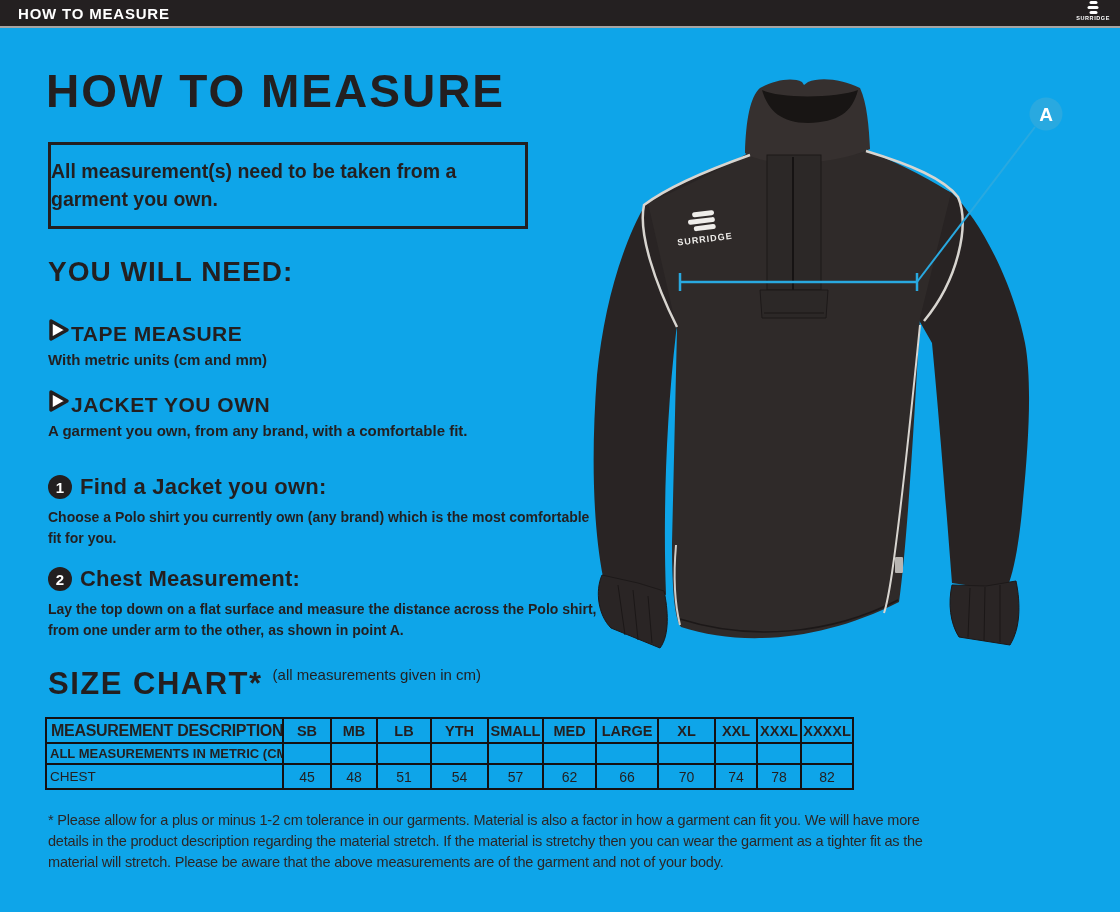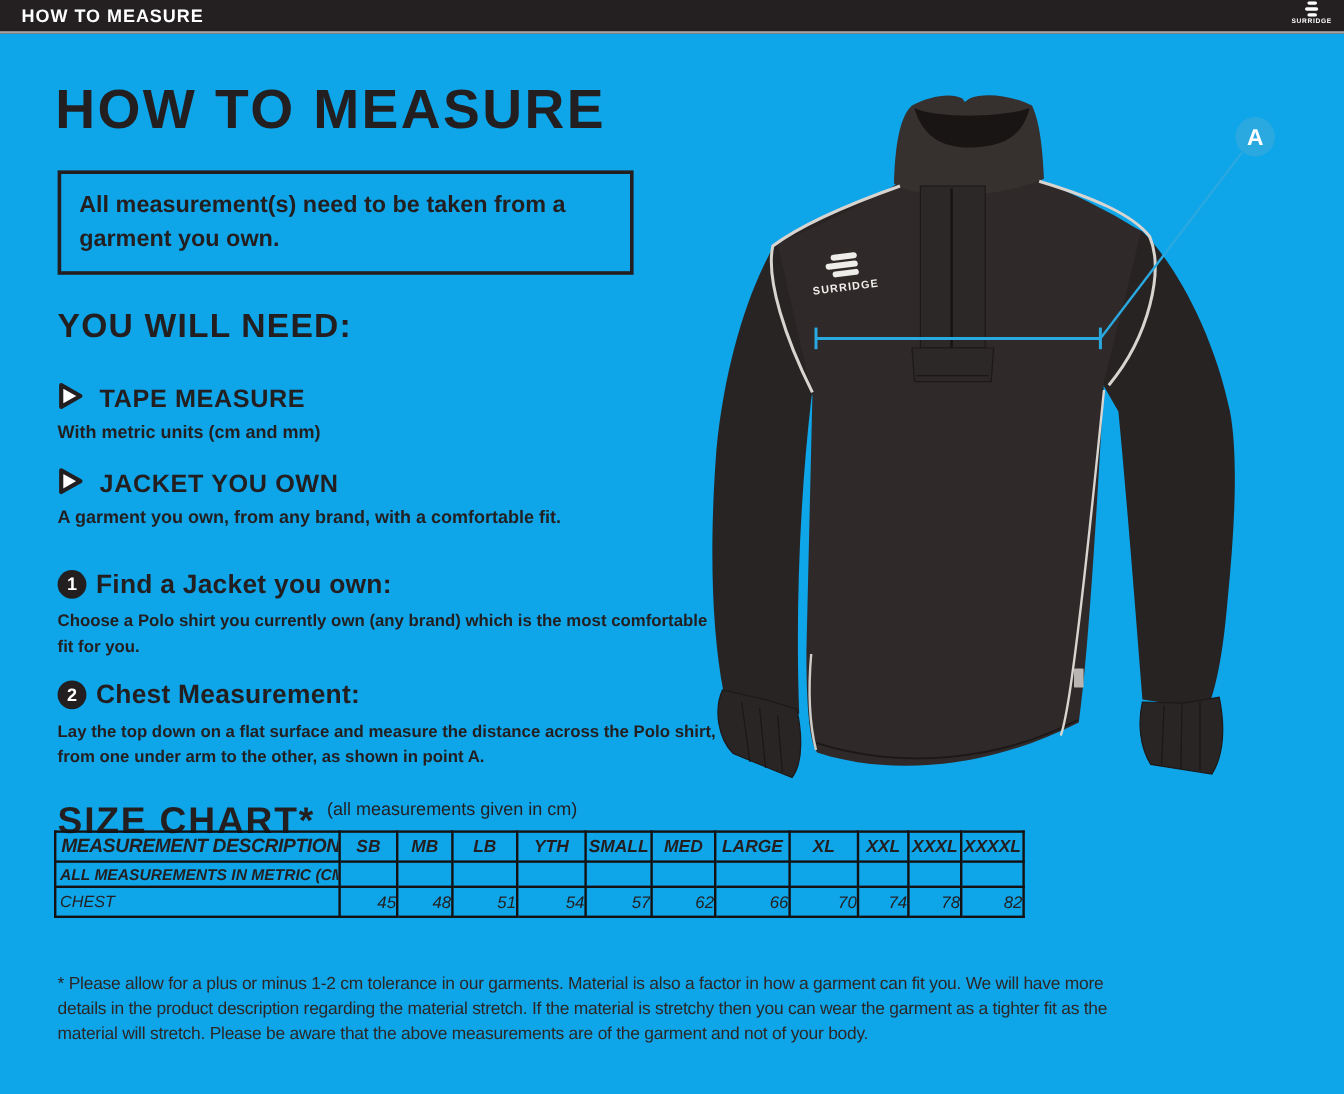--- a/index.html
+++ b/index.html
@@ -16,27 +16,27 @@
   .topbar-logo { position:absolute; right:10px; top:1px; display:flex;
     flex-direction:column; align-items:center; }
   .topbar-logo .glyph { line-height:0; }
   .topbar-logo .brand { color:#fff; font-size:5.5px; font-weight:bold;
     letter-spacing:.6px; margin-top:1px; }
 
   
   .h1 { position:absolute; left:46px; top:64px; font-size:46px; font-weight:bold;
     letter-spacing:2px; color:#231f20; }
   .notice { position:absolute; left:48px; top:142px; width:480px;
-    border:3px solid #231f20; padding:13px 15px; font-size:19.5px;
+    border:3px solid #231f20; padding:13px 0; font-size:19.5px;
     font-weight:bold; line-height:1.42; }
   .h2-need { position:absolute; left:48px; top:256px; font-size:28px;
     font-weight:bold; letter-spacing:1px; }
 
   .need-item { position:absolute; left:48px; }
-  .need-item .row { display:flex; align-items:center; gap:12px; }
+  .need-item .row { display:flex; align-items:flex-end; }
   .need-item .label { font-size:21px; font-weight:bold; letter-spacing:.5px; }
   .need-item .desc { font-size:15px; font-weight:bold; margin-top:5px; }
   #need-1 { top:318px; }
   #need-2 { top:389px; }
 
   .step { position:absolute; left:48px; width:560px; }
   #step-1 { top:474px; }
   #step-2 { top:566px; }
   .step .head { display:flex; align-items:center; gap:8px; }
   .step-badge { width:24px; height:24px; border-radius:50%; background:#231f20;
@@ -45,32 +45,32 @@
   .step .title { font-size:22px; font-weight:bold; letter-spacing:.2px; }
   .step .body { font-size:14px; font-weight:bold; line-height:1.5;
     margin-top:7px; max-width:555px; }
 
   .sizechart-head { position:absolute; left:48px; top:666px; display:flex;
     align-items:flex-start; }
   .sizechart-head .h2 { font-size:31px; font-weight:bold; letter-spacing:1.5px; }
   .sizechart-head .sub { font-size:15px; font-weight:normal; margin-left:10px; }
 
   
-  table.size-table { position:absolute; left:45px; top:692px;
-    border-collapse:collapse; table-layout:fixed; width:807px;font-style:italic; }
+  table.size-table { position:absolute; left:45px; top:717px;
+    border-collapse:collapse; table-layout:fixed; width:807px; }
   .size-table th, .size-table td { border:2px solid #141112; overflow:hidden;
     white-space:nowrap; }
   .size-table thead th { font-size:14.5px; font-weight:bold; text-align:center;
     height:25px; }
   .size-table thead th.desc { font-size:16px; text-align:left;
     padding-left:4px; letter-spacing:-.3px; }
   .size-table tr.metric-row td { height:21px; }
   .size-table tr.metric-row td.desc { font-size:13px; font-weight:bold;
     text-align:left; padding-left:3px; }
-  .size-table tr.chest-row td { height:25px; font-size:14px; text-align:right; }
+  .size-table tr.chest-row td { height:25px; font-size:14px; text-align:center; }
   .size-table tr.chest-row td.desc { font-size:13.5px; text-align:left;
     padding-left:3px; }
 
   .footnote { position:absolute; left:48px; top:810px; width:885px;
     font-size:14.5px; line-height:1.45; color:#2b2727; letter-spacing:-.2px; }
 
   
   .diagram { position:absolute; left:580px; top:75px; width:500px; height:600px; }
 </style>
 </head>

